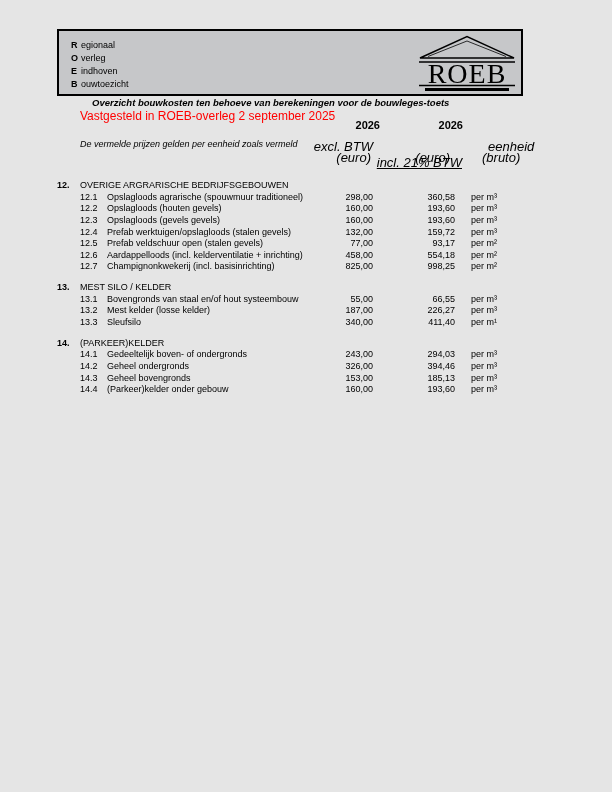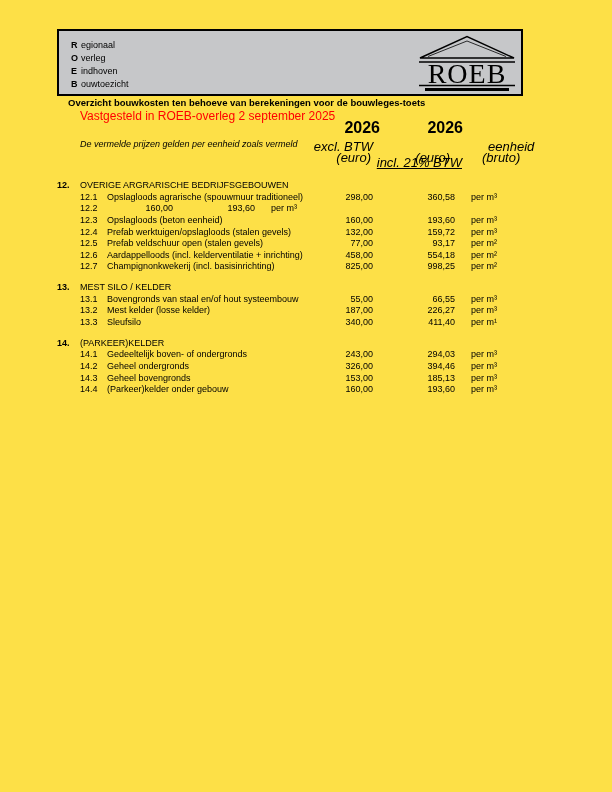--- a/index.html
+++ b/index.html
@@ -1,33 +1,33 @@
 <!DOCTYPE html>
 <html><head>
 <meta charset="utf-8">
 <style>
   html,body{margin:0;padding:0;background:#888;}
   .page{
-    position:relative;width:612px;height:792px;margin:0 auto;background:#fde047;
+    position:relative;width:612px;height:792px;margin:0 auto;background:#e5e5e5;
     font-family:"Liberation Sans",sans-serif;color:#000;overflow:hidden;
   }
   
   .hdr-box{
     position:absolute;left:57px;top:29px;width:462px;height:63px;
     background:#c6c7c9;border:2px solid #000;box-sizing:content-box;
   }
   .hdr-lines{position:absolute;left:12px;top:8px;font-size:9px;line-height:13px;}
   .hdr-line .ltr{font-weight:bold;display:inline-block;width:10px;}
   .logo{position:absolute;right:4px;top:2px;}
   .logo text{font-family:"Liberation Serif",serif;}
   
-  .doc-title{position:absolute;left:68px;top:97px;font-size:9.5px;font-weight:bold;white-space:nowrap;}
+  .doc-title{position:absolute;left:92px;top:97px;font-size:9.5px;font-weight:bold;white-space:nowrap;font-style:italic;}
   .doc-sub{position:absolute;left:80px;top:109px;font-size:12px;font-weight:normal;color:#ff0000;white-space:nowrap;}
   
-  .year{position:absolute;top:119px;font-size:16px;font-weight:bold;text-align:right;}
+  .year{position:absolute;top:119px;font-size:11px;font-weight:bold;text-align:right;}
   .year.y1{left:310px;width:70px;}
   .year.y2{left:393px;width:70px;}
   .colhead{position:absolute;font-size:13px;font-style:italic;text-align:right;white-space:nowrap;}
   .note{position:absolute;left:80px;top:139px;font-size:9px;font-style:italic;white-space:nowrap;}
   .ch-excl{left:307px;top:139px;width:66px;}
   .ch-excl-sub{left:307px;top:150px;width:64px;}
   .ch-incl{left:372px;top:155px;width:90px;text-decoration:underline;}
   .ch-incl-sub{left:372px;top:150px;width:78px;}
   .ch-unit{left:488px;top:139px;text-align:left;}
   .ch-unit-sub{left:482px;top:150px;text-align:left;}
@@ -88,28 +88,29 @@
           <span class="sn"></span>
           <span class="rn">12.1</span>
           <span class="desc">Opslagloods agrarische (spouwmuur traditioneel)</span>
           <span class="excl">298,00</span>
           <span class="incl">360,58</span>
           <span class="unit">per m³</span>
         </div>
         <div class="row">
           <span class="sn"></span>
           <span class="rn">12.2</span>
+          <span class="desc">Opslagloods (houten gevels)</span>
           <span class="excl">160,00</span>
           <span class="incl">193,60</span>
           <span class="unit">per m³</span>
         </div>
         <div class="row">
           <span class="sn"></span>
           <span class="rn">12.3</span>
-          <span class="desc">Opslagloods (beton eenheid)</span>
+          <span class="desc">Opslagloods (gevels gevels)</span>
           <span class="excl">160,00</span>
           <span class="incl">193,60</span>
           <span class="unit">per m³</span>
         </div>
         <div class="row">
           <span class="sn"></span>
           <span class="rn">12.4</span>
           <span class="desc">Prefab werktuigen/opslagloods (stalen gevels)</span>
           <span class="excl">132,00</span>
           <span class="incl">159,72</span>

